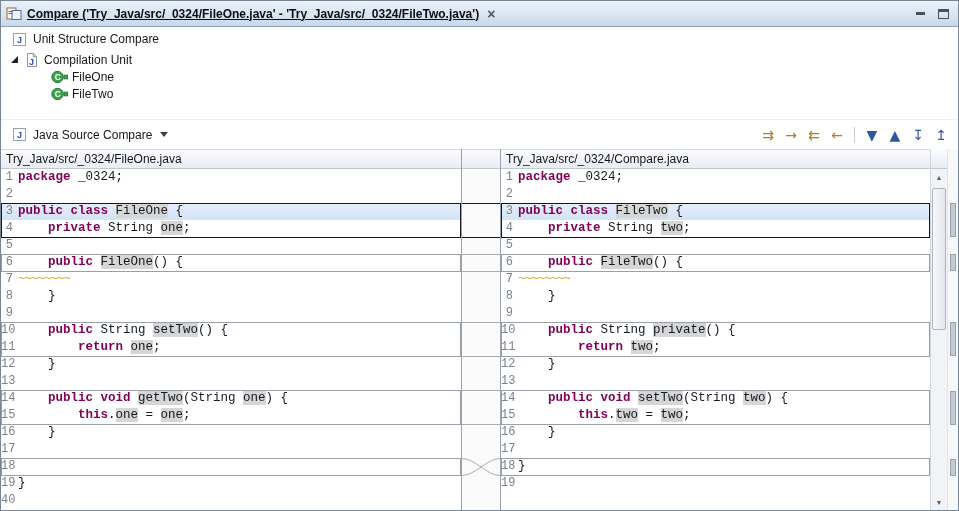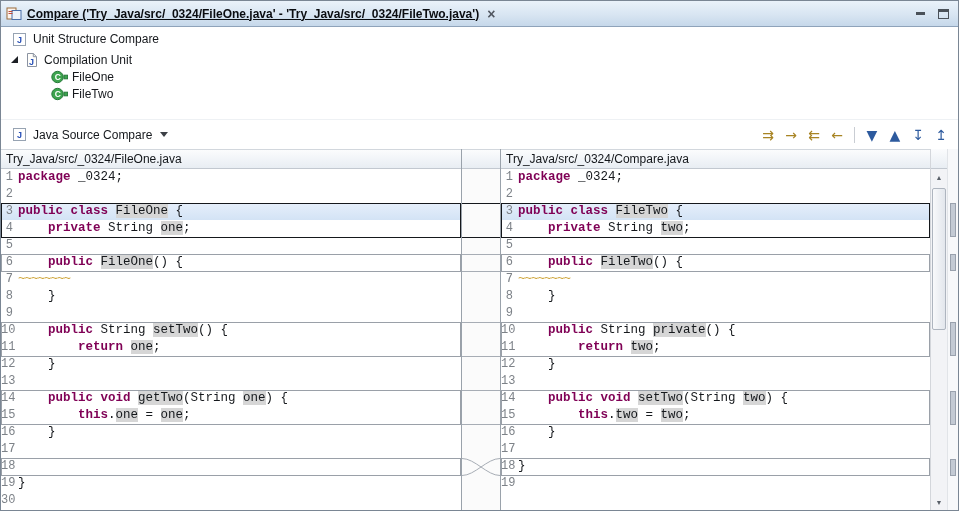--- a/index.html
+++ b/index.html
@@ -222,21 +222,21 @@
             <div class="cl"><span class="ln">10</span><span class="ct"><span class="p">    </span><span class="k">public</span><span class="p"> String </span><span class="h">setTwo</span><span class="p">() {</span></span></div>
             <div class="cl"><span class="ln">11</span><span class="ct"><span class="p">        </span><span class="k">return</span><span class="p"> </span><span class="h">one</span><span class="p">;</span></span></div>
             <div class="cl"><span class="ln">12</span><span class="ct"><span class="p">    }</span></span></div>
             <div class="cl"><span class="ln">13</span><span class="ct"></span></div>
             <div class="cl"><span class="ln">14</span><span class="ct"><span class="p">    </span><span class="k">public void</span><span class="p"> </span><span class="h">getTwo</span><span class="p">(String </span><span class="h">one</span><span class="p">) {</span></span></div>
             <div class="cl"><span class="ln">15</span><span class="ct"><span class="p">        </span><span class="k">this</span><span class="p">.</span><span class="h">one</span><span class="p"> = </span><span class="h">one</span><span class="p">;</span></span></div>
             <div class="cl"><span class="ln">16</span><span class="ct"><span class="p">    }</span></span></div>
             <div class="cl"><span class="ln">17</span><span class="ct"></span></div>
             <div class="cl"><span class="ln">18</span><span class="ct"></span></div>
             <div class="cl"><span class="ln">19</span><span class="ct"><span class="p">}</span></span></div>
-            <div class="cl"><span class="ln">30</span><span class="ct"></span></div>
+            <div class="cl"><span class="ln">40</span><span class="ct"></span></div>
           </div>
           <div class="diff-box sel" style="top: 34px; height: 35px;"></div>
           <div class="diff-box" style="top: 85px; height: 18px;"></div>
           <div class="diff-box" style="top: 153px; height: 35px;"></div>
           <div class="diff-box" style="top: 221px; height: 35px;"></div>
           <div class="diff-box" style="top: 289px; height: 18px;"></div>
         </div>
     </div>
 
     <div class="gutter">

